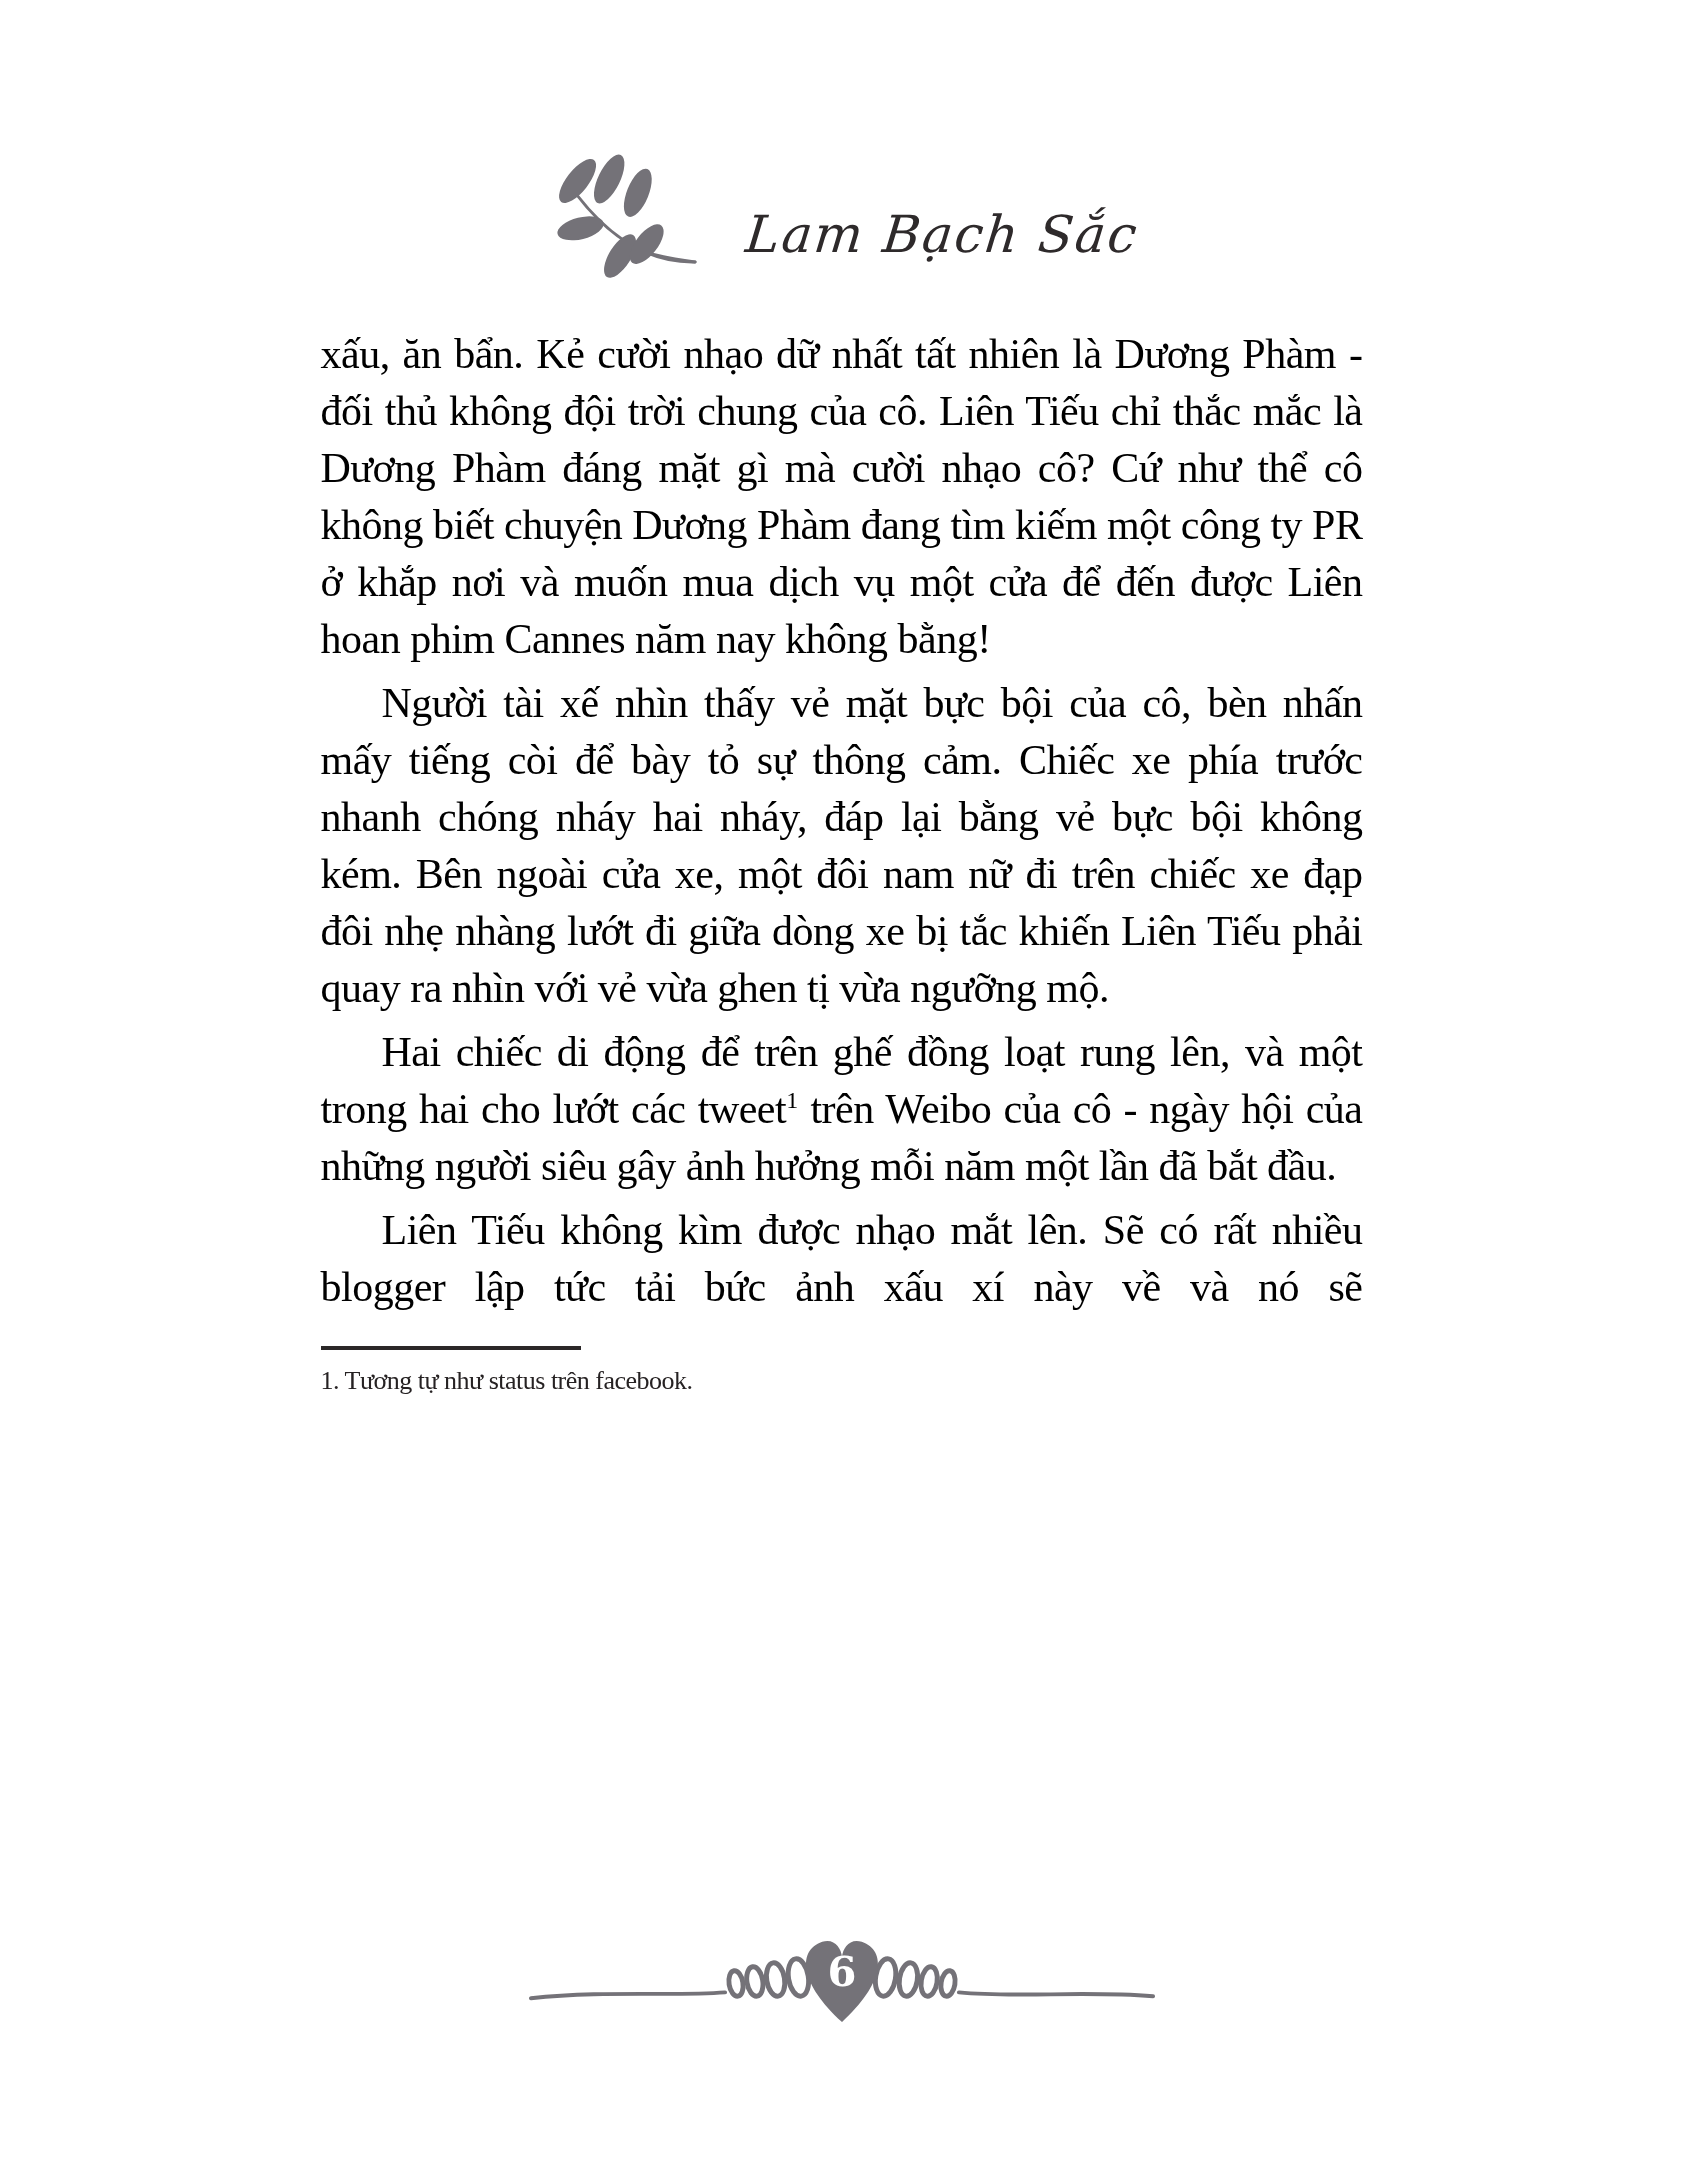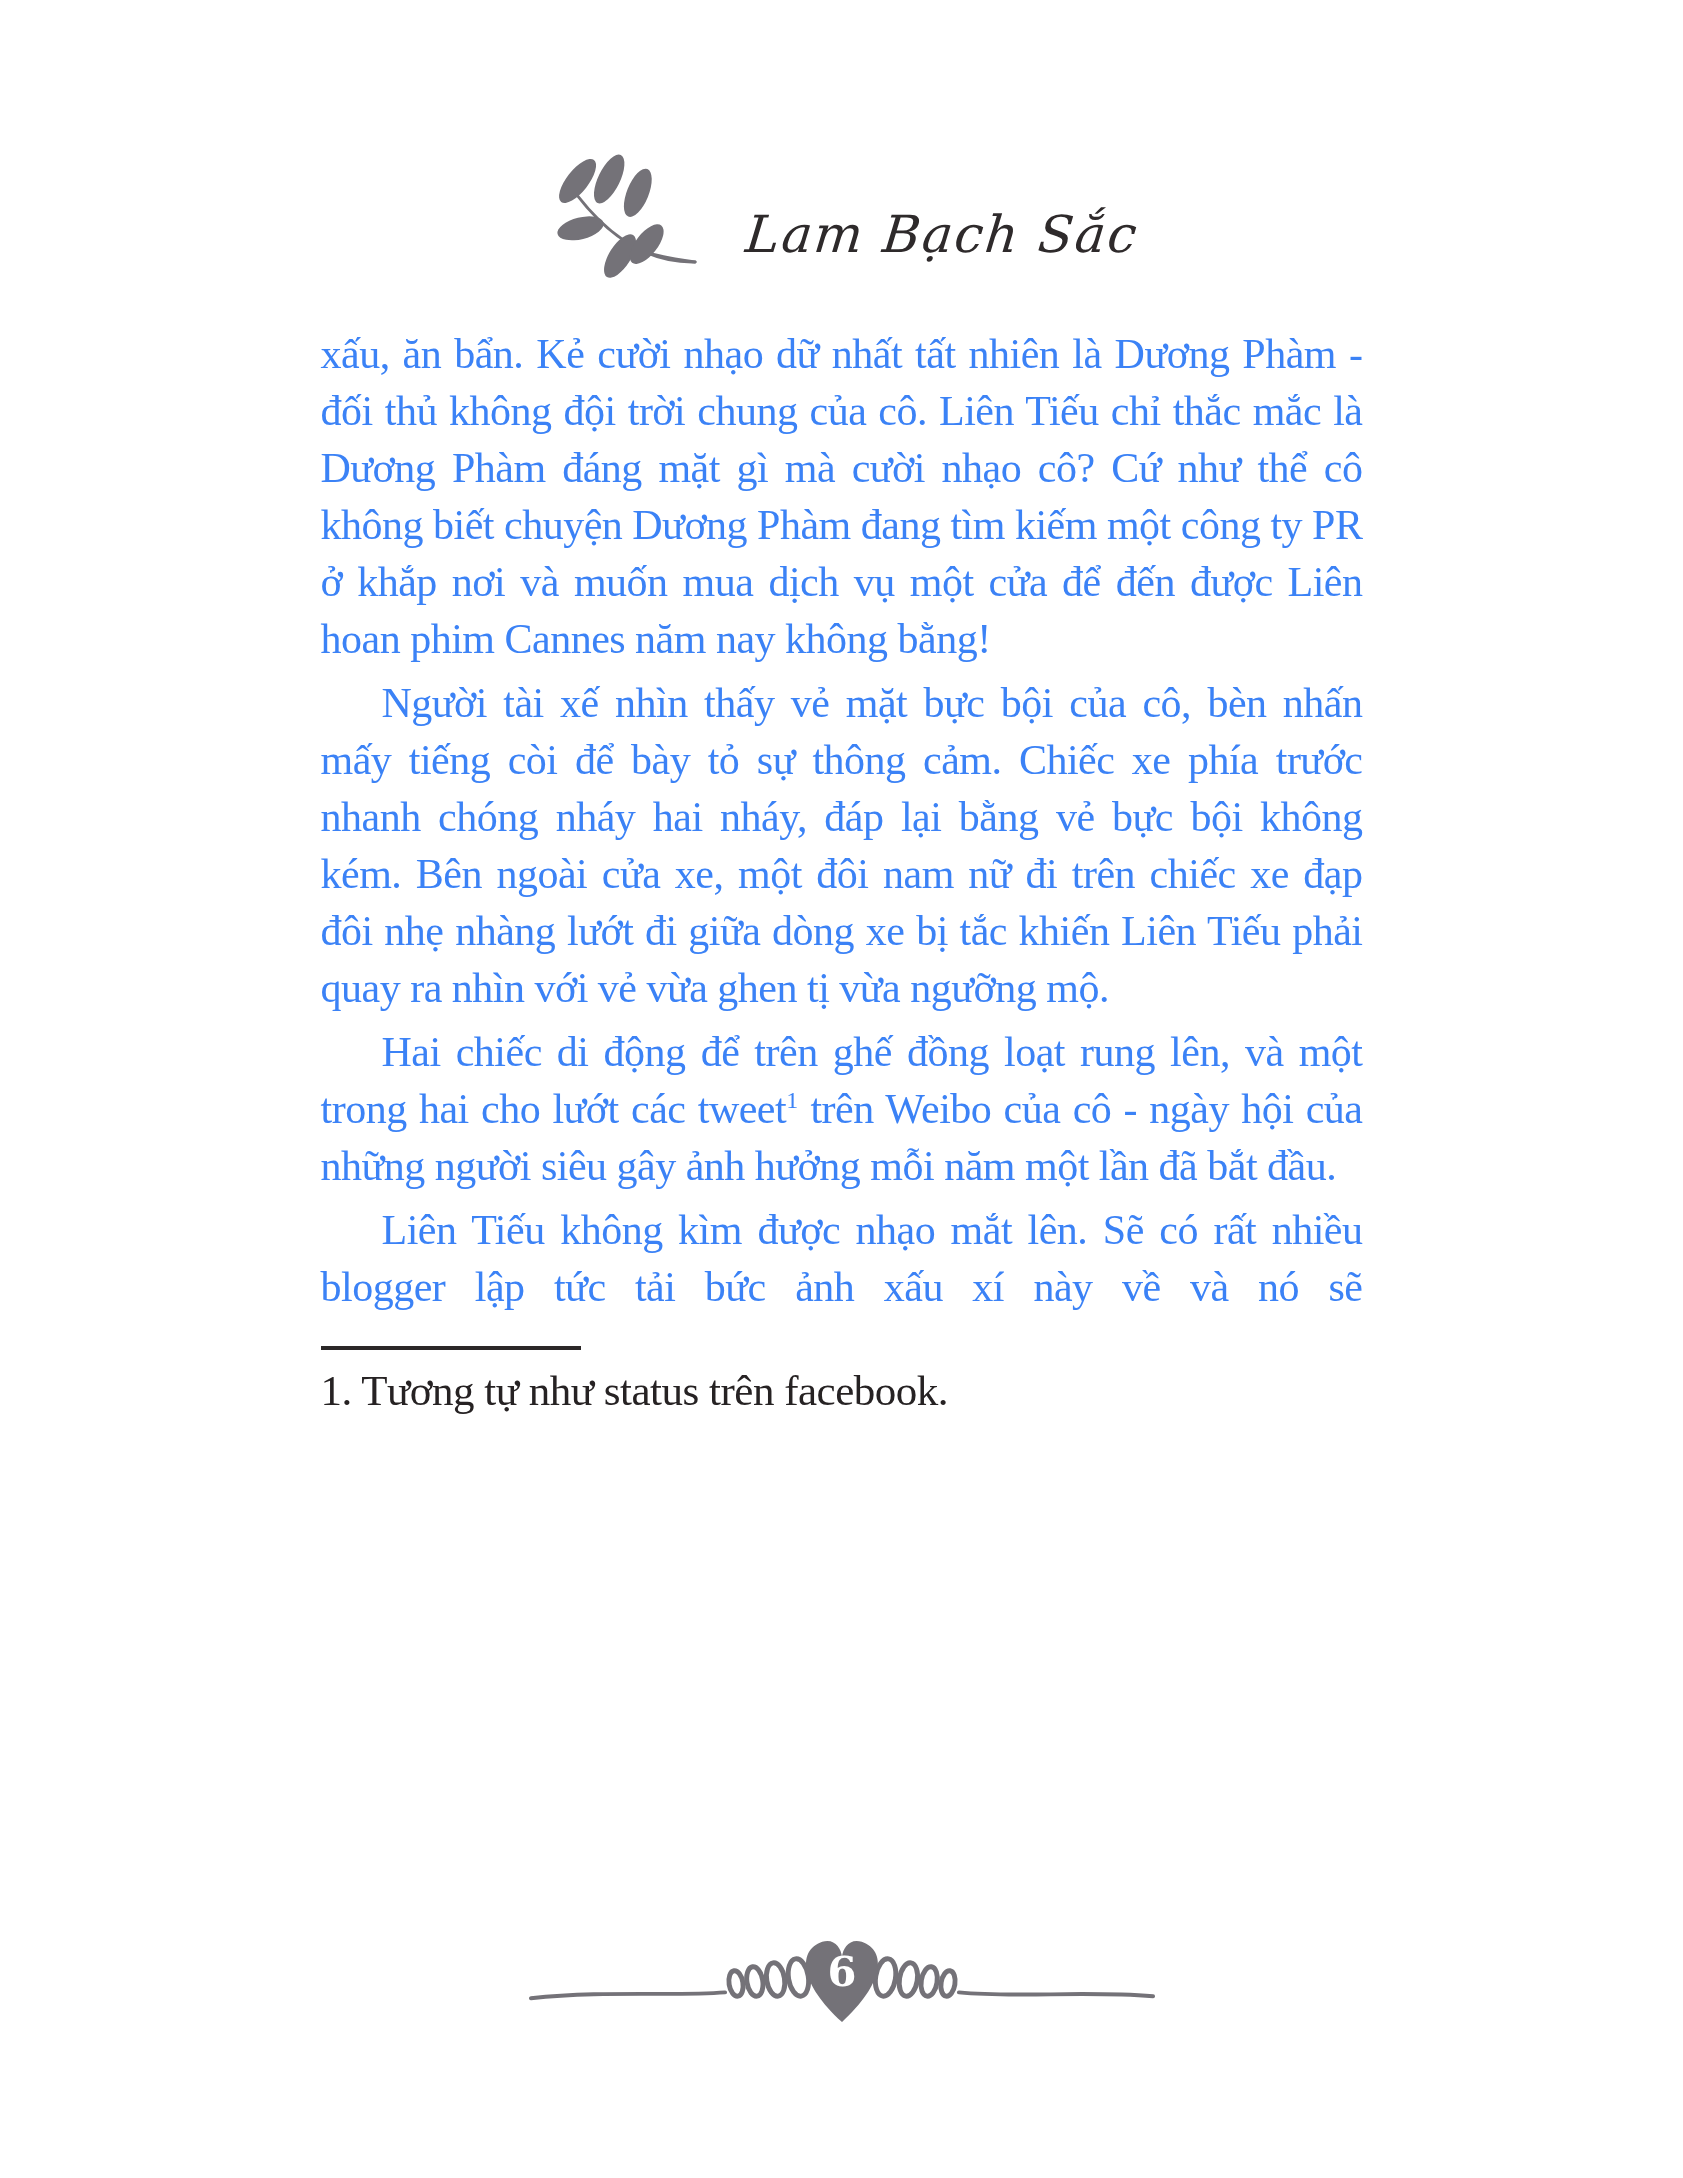--- a/index.html
+++ b/index.html
@@ -34,21 +34,21 @@
   }
 
   
   .body-text {
     width: 1042px;
     margin: 40px auto 0 auto;
     font-size: 42px;
     line-height: 57px;
     letter-spacing: -0.5px;
     text-align: justify;
-    color: #3b82f6;
+    color: #000000;
   }
   .body-text p { margin: 0 0 7px 0; text-indent: 61px; }
   .body-text p.no-indent { text-indent: 0; }
   .body-text p.justify-last { text-align-last: justify; }
   .fn-ref {
     font-size: 24px;
     line-height: 0;
     vertical-align: super;
     letter-spacing: 0;
   }
@@ -58,21 +58,21 @@
     width: 1042px;
     margin: 30px auto 0 auto;
     color: #262223;
   }
   .footnote-rule {
     width: 260px;
     border-top: 4px solid #2b2728;
     margin-bottom: 16px;
   }
   .footnote-text {
-    font-size: 43px;
+    font-size: 26px;
     letter-spacing: -0.5px;
   }
 
   
   .footer {
     position: absolute;
     top: 1919px;
     left: 50%;
     transform: translateX(-50%);
     width: 634px;

